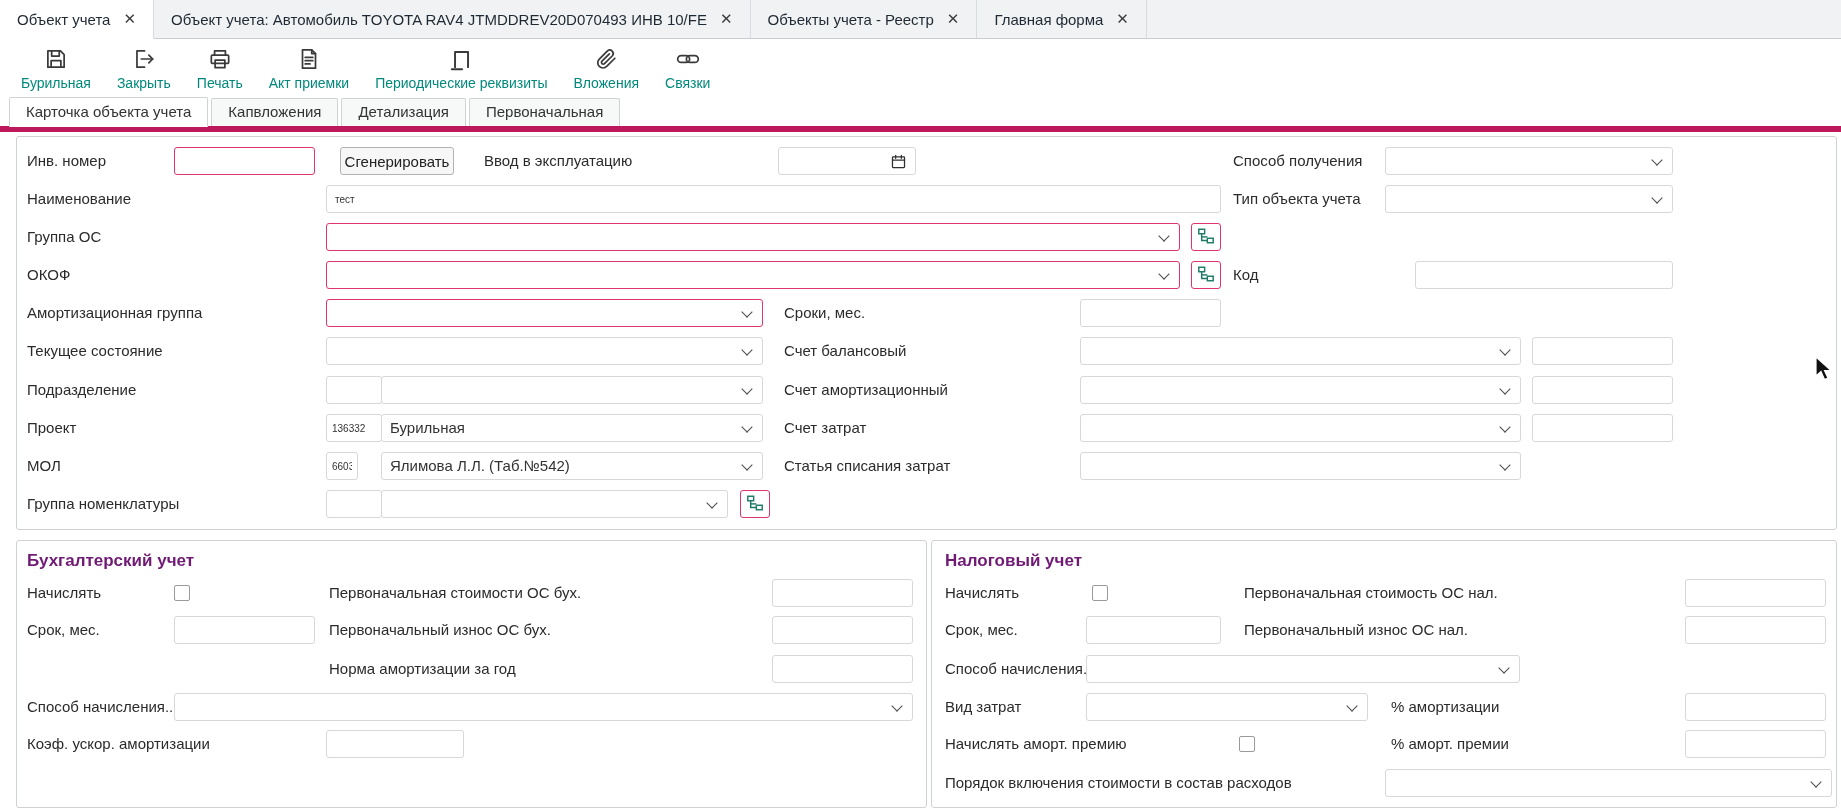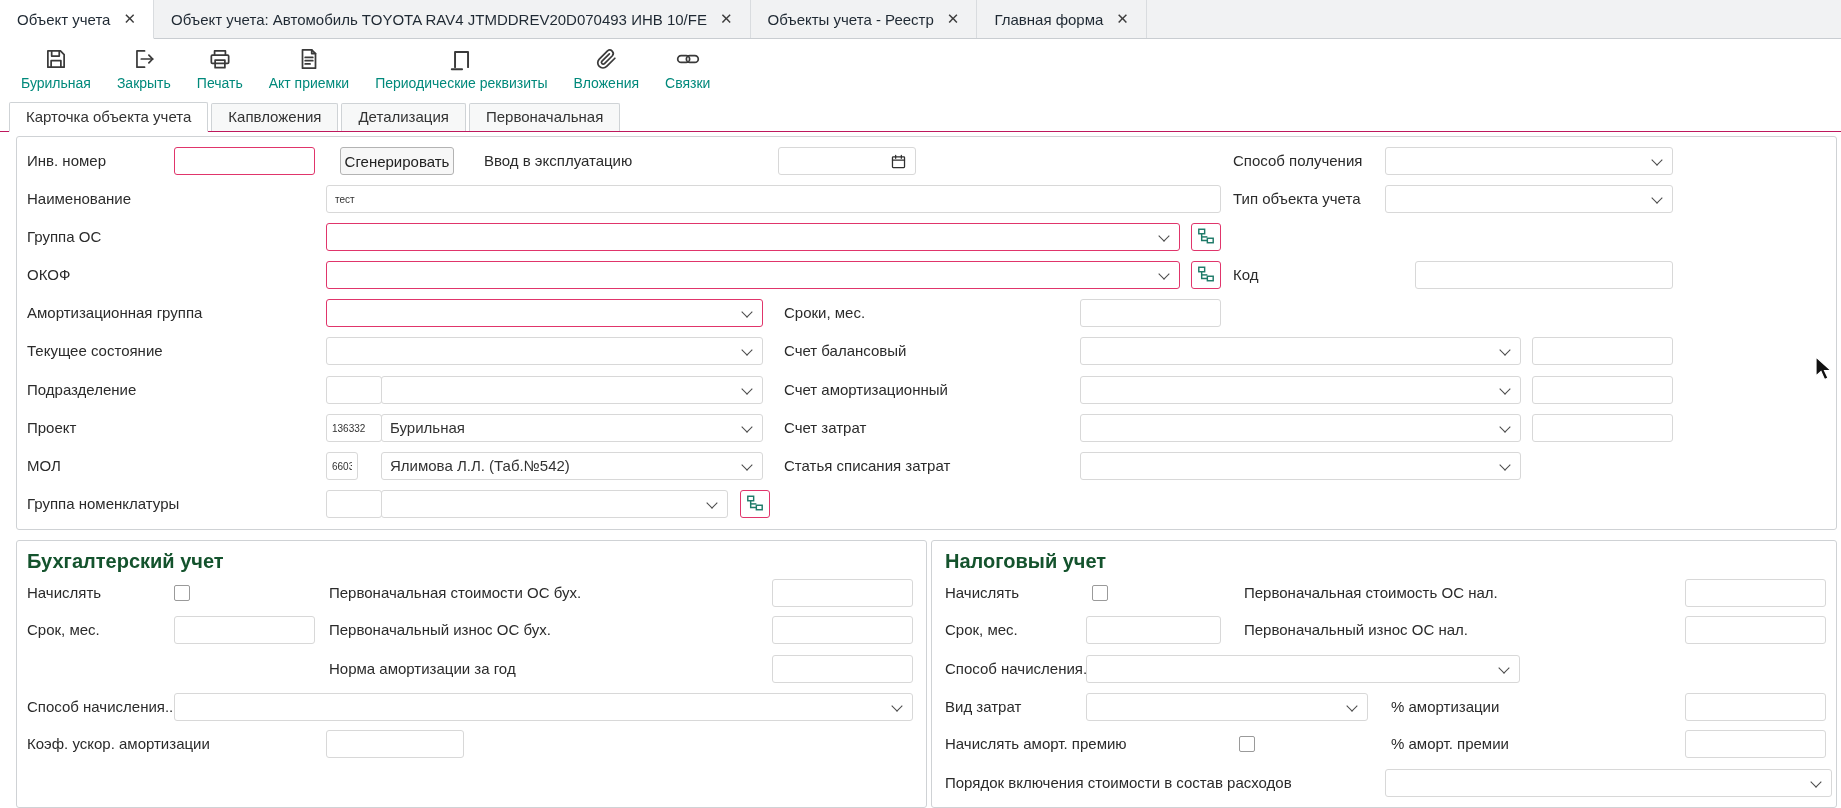--- a/index.html
+++ b/index.html
@@ -17,29 +17,29 @@
   .tclose{font-size:15px;color:#3c3c3c;cursor:pointer;}
 
   
   .toolbar{display:flex;justify-content:space-between;align-items:flex-start;height:62px;background:#fff;padding:7px 10px 0 8px;}
   .tgroup{display:flex;}
   .tbtn{display:flex;flex-direction:column;align-items:center;gap:3px;padding:0 13px;cursor:pointer;}
   .ticon svg{display:block;}
   .tlabel{font-size:14px;color:#00897b;white-space:nowrap;}
 
   
-  .subtabs{display:flex;gap:3px;align-items:flex-end;height:31px;padding:0 0 0 9px;border-bottom:1px solid #be185d;position:relative;z-index:4;}
+  .subtabs{display:flex;gap:3px;align-items:flex-end;height:31px;padding:0 0 0 9px;border-bottom:6px solid #be185d;position:relative;z-index:4;}
   .subtab{height:28px;line-height:26px;padding:0 16px;border:1px solid #cfd3d6;border-bottom:none;
           background:#f7f8f8;font-size:15px;color:#333;border-radius:2px 2px 0 0;cursor:pointer;white-space:nowrap;}
   .subtab.active{background:#fff;height:30px;line-height:28px;margin-bottom:-1px;border-bottom:1px solid #fff;z-index:6;position:relative;}
 
   
   .card{position:absolute;border:1px solid #cfd2d5;border-radius:3px;background:#fff;}
   .lbl{position:absolute;height:28px;line-height:28px;font-size:15px;color:#2b2b2b;white-space:nowrap;}
-  .ptitle{position:absolute;height:24px;line-height:24px;font-size:20px;font-weight:bold;color:#14532d;white-space:nowrap;}
+  .ptitle{position:absolute;height:24px;line-height:24px;font-size:17px;font-weight:bold;color:#701a75;white-space:nowrap;}
   .inp{position:absolute;height:28px;border:1px solid #d8d8d8;border-radius:3px;background:#fff;
        font-family:inherit;font-size:10px;color:#333;padding:0 8px;outline:none;}
   .inp.code{padding:0 5px;}
   .req{border-color:#e0356b !important;}
   .sel{position:absolute;height:28px;border:1px solid #d8d8d8;border-radius:3px;background:#fff;
        padding:0 26px 0 8px;line-height:26px;font-size:15px;color:#333;white-space:nowrap;overflow:hidden;cursor:pointer;}
   .sel::after{content:"";position:absolute;right:11px;top:8px;width:7px;height:7px;
        border-right:1.6px solid #4a4a4a;border-bottom:1.6px solid #4a4a4a;transform:rotate(45deg);}
   .btn{position:absolute;height:28px;border:1px solid #b3b3b3;border-radius:3px;background:#f7f7f7;
        font-family:inherit;font-size:15px;color:#222;display:flex;align-items:center;justify-content:center;cursor:pointer;}

